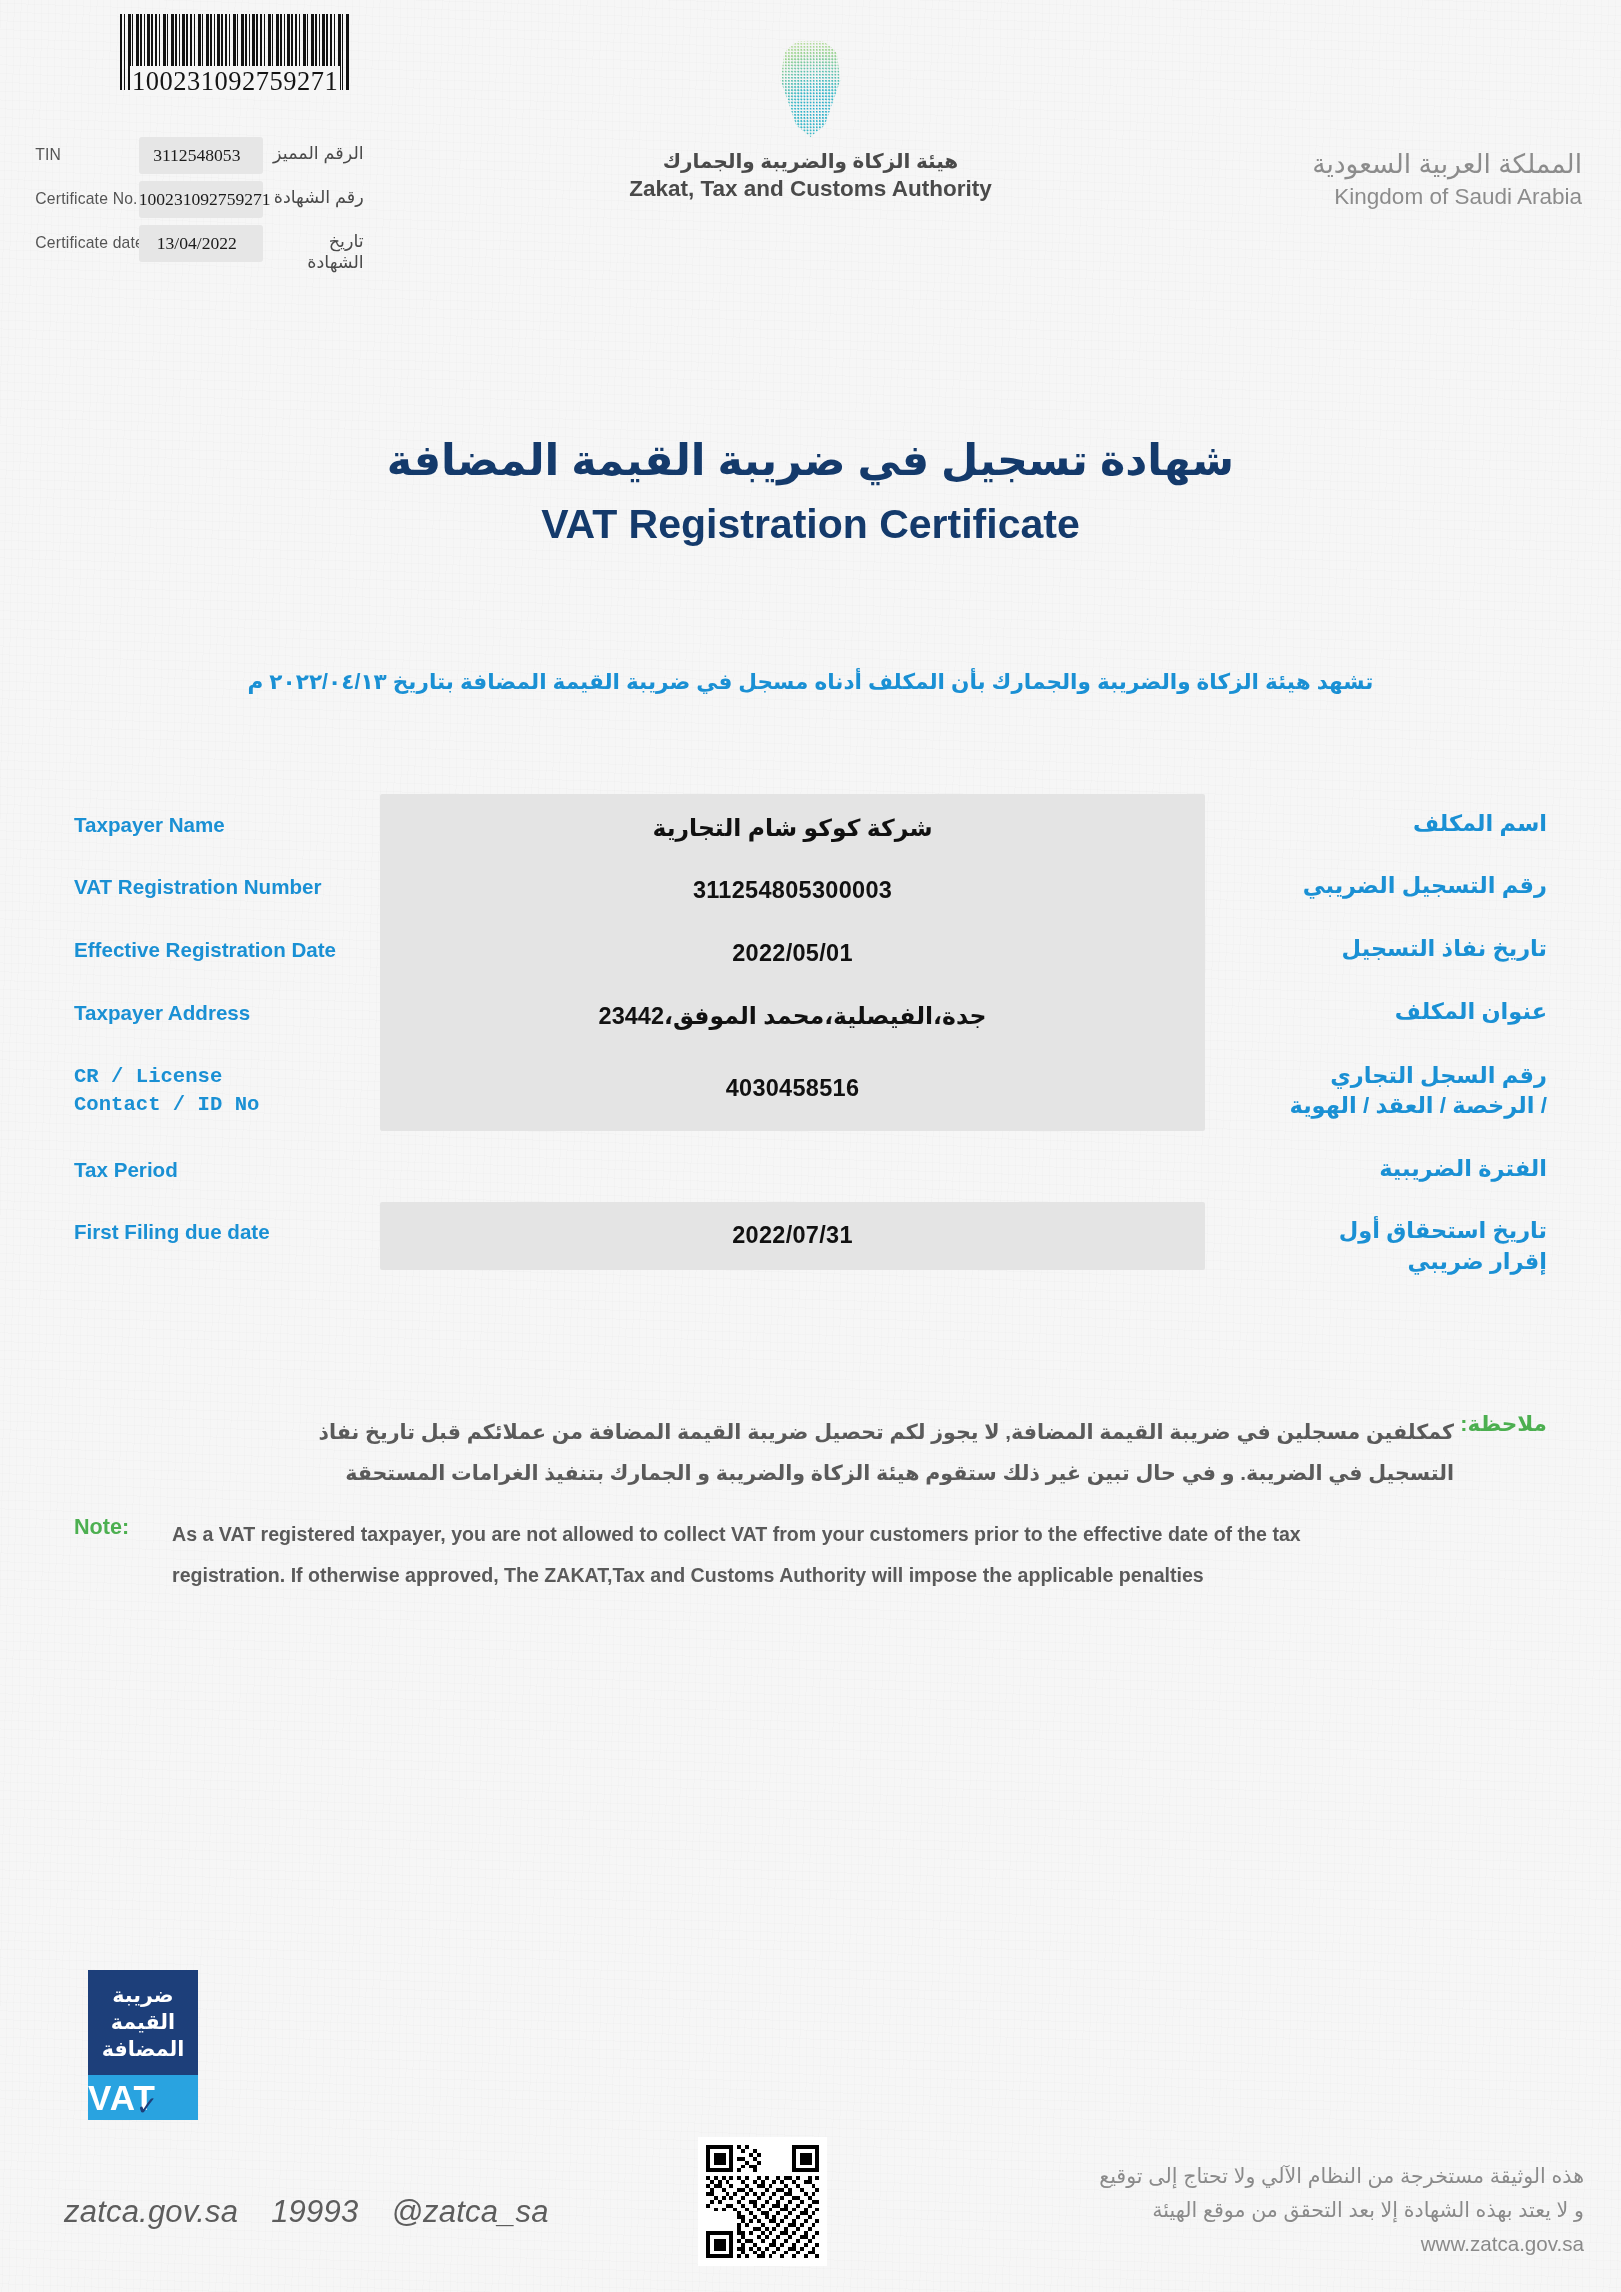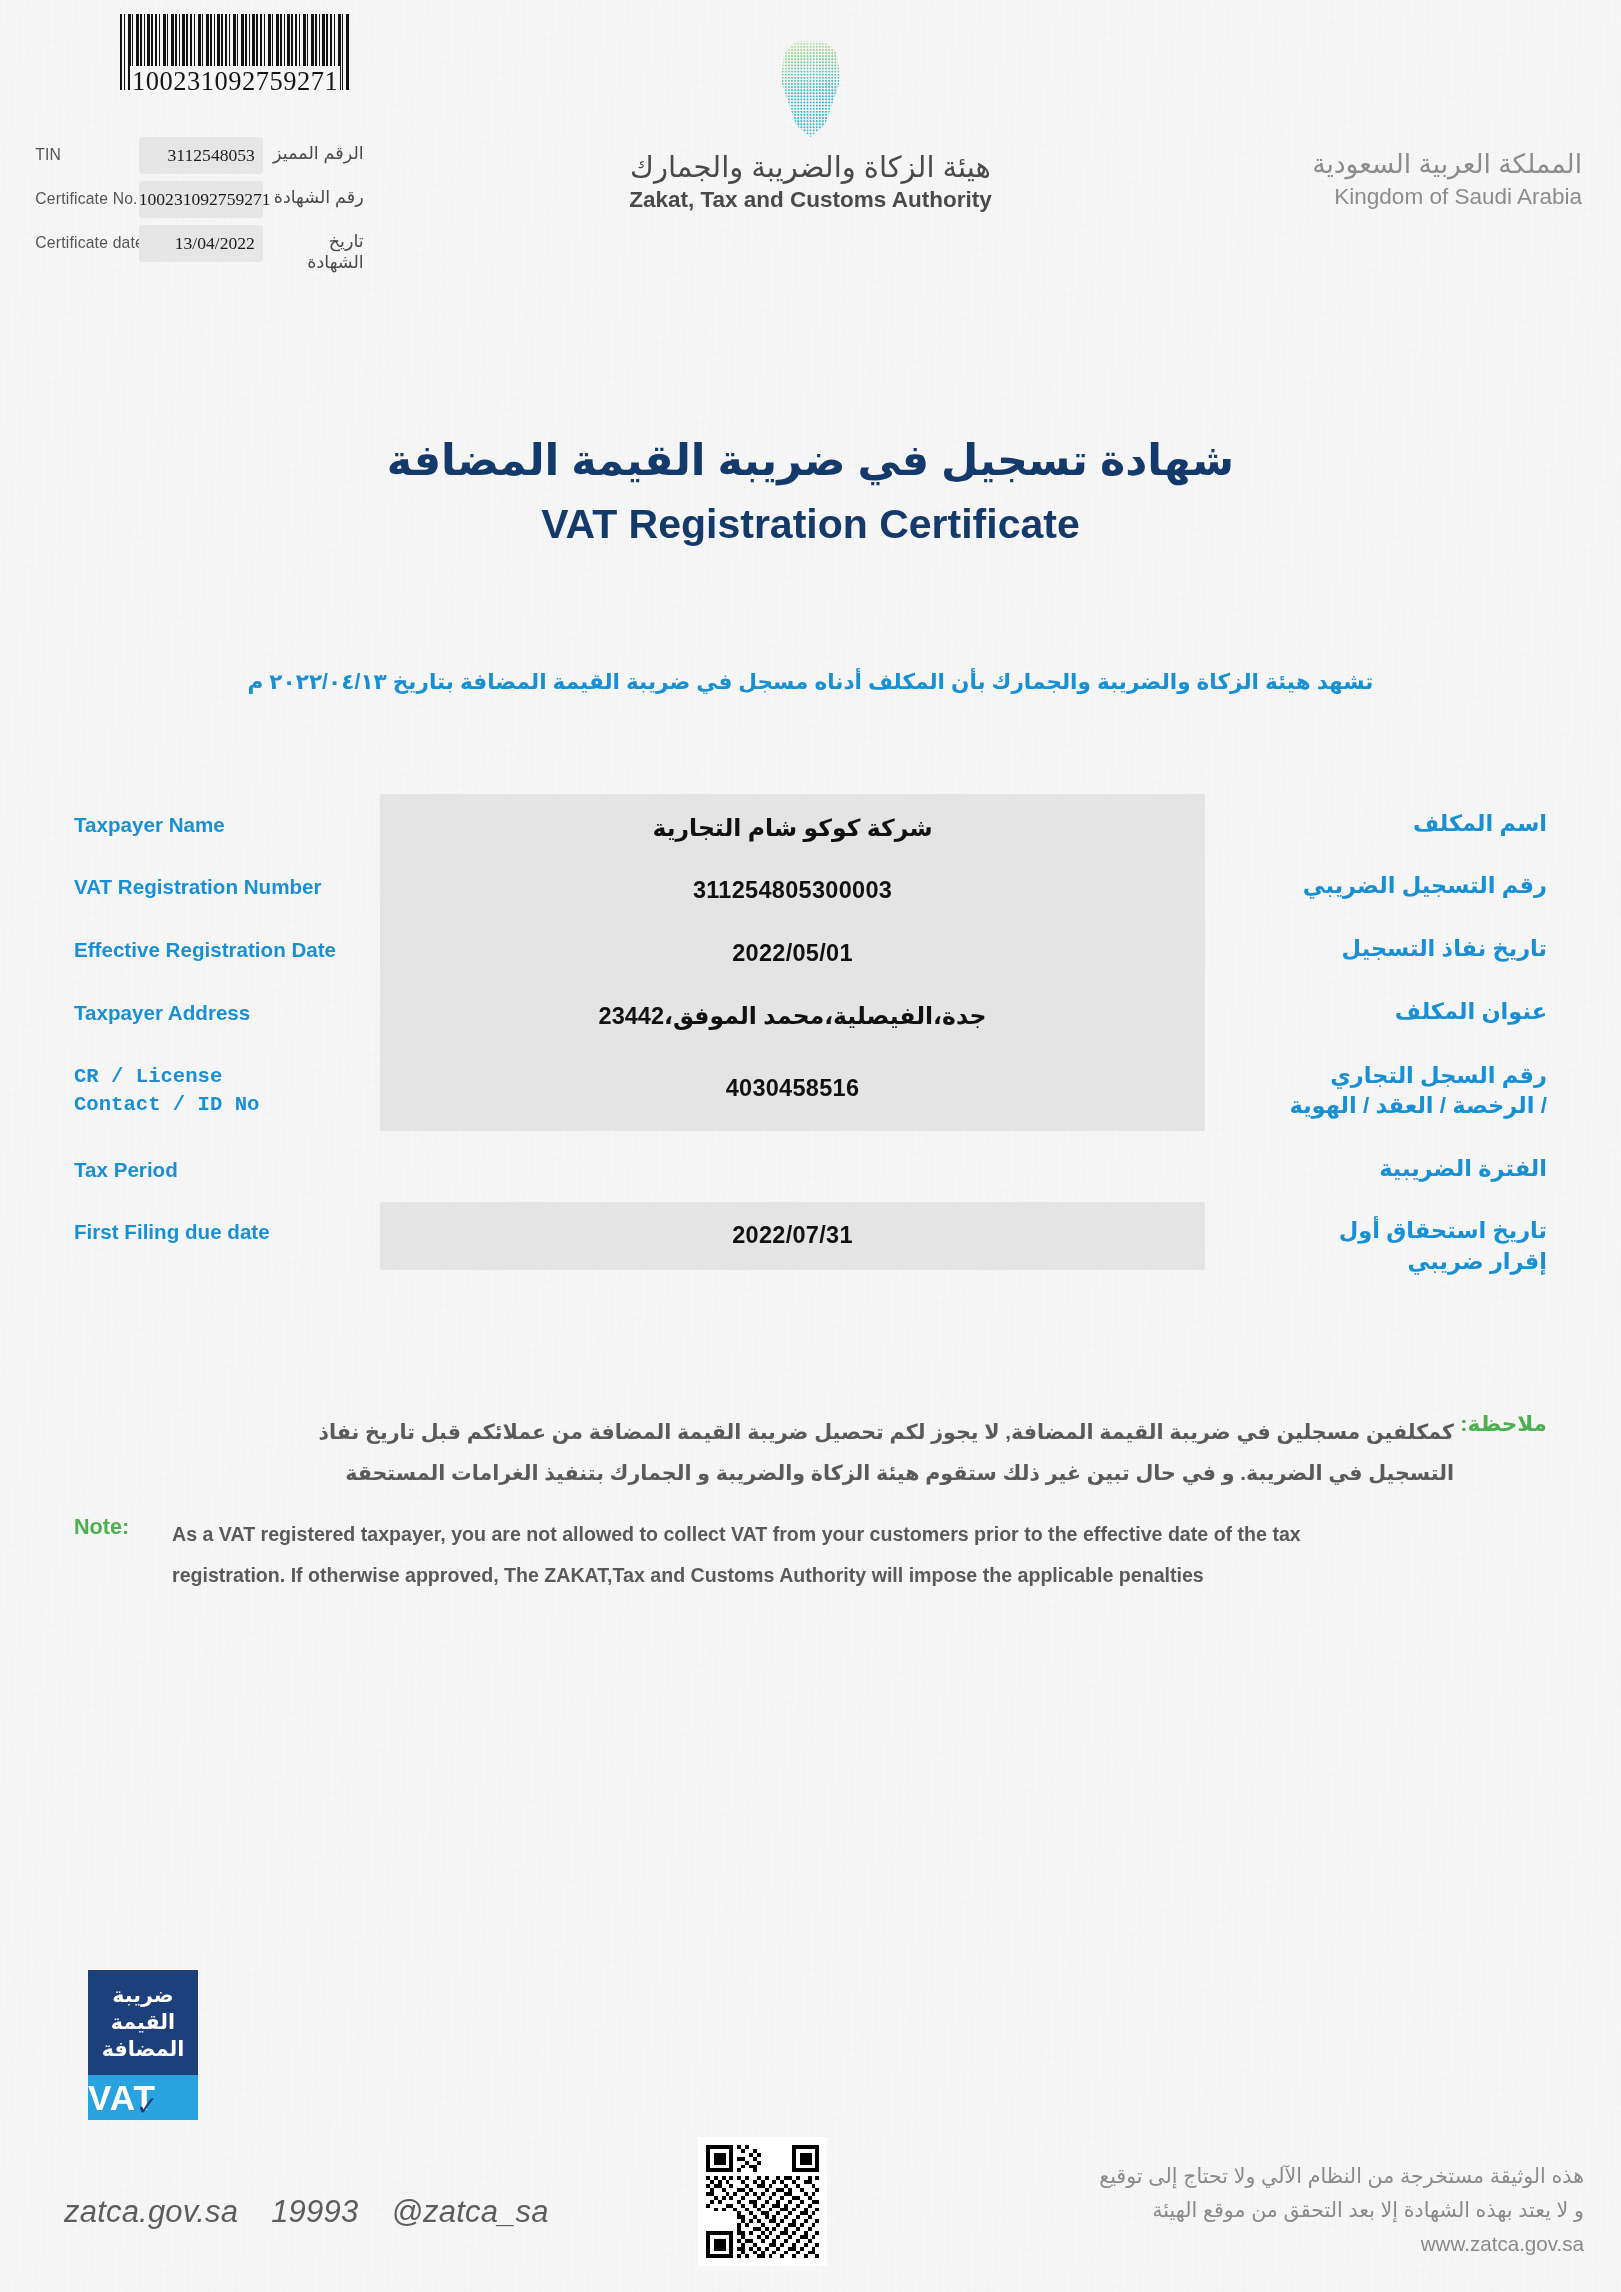--- a/index.html
+++ b/index.html
@@ -106,21 +106,21 @@
   }
   .idrow .val {
     position: absolute;
     left: 125px;
     top: 0;
     width: 124px;
     height: 37px;
     line-height: 37px;
     background: #e6e6e6;
     border-radius: 2.9px;
-    text-align: right;
+    text-align: center;
     padding-right: 7.8px;
     box-sizing: border-box;
     font-family: "Liberation Serif", "DejaVu Serif", serif;
     font-size: 17.6px;
     color: #1c1c1c;
   }
   .idrow .ar {
     position: absolute;
     left: 257px;
     top: 5.9px;
@@ -154,22 +154,22 @@
       radial-gradient(circle at 60% 72%, #1ea7c8 0%, #2bb3c4 28%, #5cc0a8 52%, #8fcf86 72%, #bfe0a0 88%, #dff0cf 100%);
     opacity: 0.95;
     -webkit-mask-image:
       radial-gradient(circle at 1.6px 1.6px, #000 1.1px, transparent 1.2px);
     -webkit-mask-size: 3.1px 3.1px;
     mask-image:
       radial-gradient(circle at 1.6px 1.6px, #000 1.1px, transparent 1.2px);
     mask-size: 3.1px 3.1px;
   }
   .logo-ar {
-    font-size: 29px;
-    font-weight: normal;
+    font-size: 20px;
+    font-weight: bold;
     color: #4a4a4a;
     direction: rtl;
     letter-spacing: 0px;
     line-height: 1.25;
   }
   .logo-en {
     font-size: 22.5px;
     font-weight: bold;
     color: #4a4a4a;
     letter-spacing: 0px;

